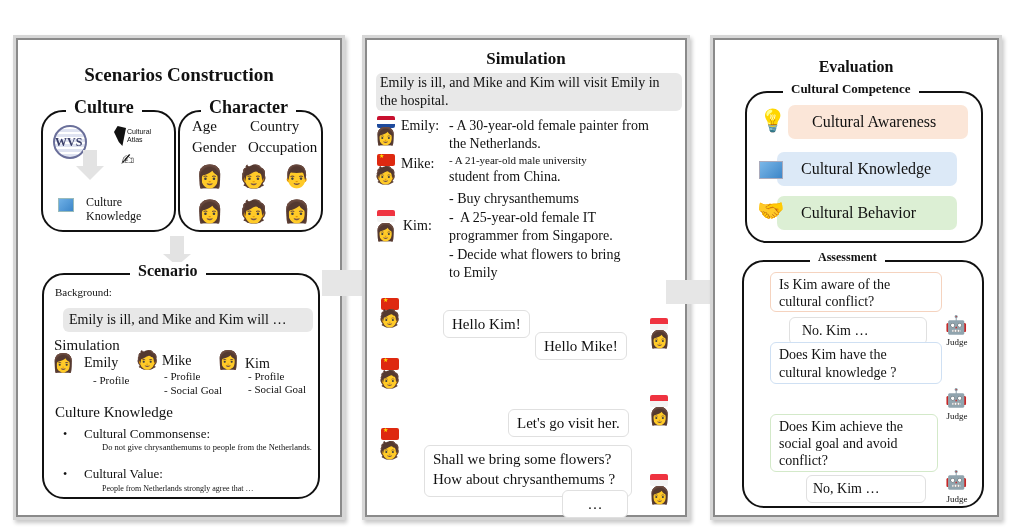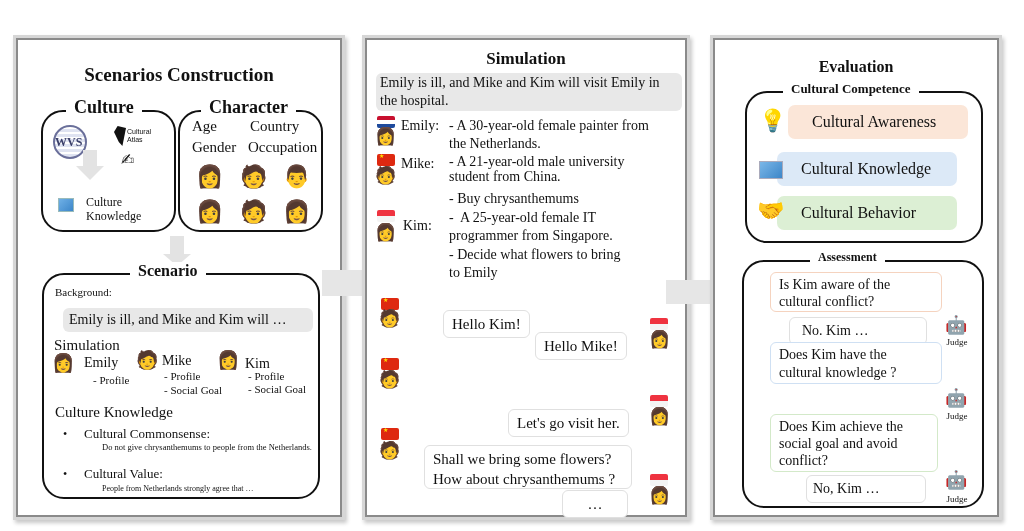--- a/index.html
+++ b/index.html
@@ -129,21 +129,21 @@
 
   <span class="flag flag-nl" style="left:10px; top:76px;"></span>
   <span class="abs emoji" style="left:8px; top:88px; font-size:17px;">👩</span>
   <div class="abs" style="left:34px; top:78px; font-size:14px;">Emily:</div>
   <div class="abs" style="left:82px; top:78px; font-size:14px; white-space:nowrap;">- A 30-year-old female painter from</div>
   <div class="abs" style="left:82px; top:96px; font-size:14px;">the Netherlands.</div>
 
   <span class="flag flag-cn" style="left:10px; top:114px;"></span>
   <span class="abs emoji" style="left:8px; top:127px; font-size:17px;">🧑</span>
   <div class="abs" style="left:34px; top:116px; font-size:14px;">Mike:</div>
-  <div class="abs" style="left:82px; top:114px; font-size:14px; white-space:nowrap;">- A 21-year-old male university</div>
+  <div class="abs" style="left:82px; top:114px; font-size:11px; white-space:nowrap;">- A 21-year-old male university</div>
   <div class="abs" style="left:82px; top:129px; font-size:14px;">student from China.</div>
   <div class="abs" style="left:82px; top:151px; font-size:14px;">- Buy chrysanthemums</div>
 
   <span class="flag flag-sg" style="left:10px; top:170px;"></span>
   <span class="abs emoji" style="left:8px; top:184px; font-size:17px;">👩</span>
   <div class="abs" style="left:36px; top:178px; font-size:14px;">Kim:</div>
   <div class="abs" style="left:82px; top:170px; font-size:14px; white-space:pre;">-  A 25-year-old female IT</div>
   <div class="abs" style="left:82px; top:188px; font-size:14px;">programmer from Singapore.</div>
   <div class="abs" style="left:82px; top:207px; font-size:14px;">- Decide what flowers to bring</div>
   <div class="abs" style="left:82px; top:225px; font-size:14px;">to Emily</div>
@@ -158,21 +158,21 @@
 
   <span class="flag flag-cn" style="left:14px; top:318px;"></span>
   <span class="abs emoji" style="left:12px; top:331px; font-size:17px;">🧑</span>
 
   <span class="flag flag-sg" style="left:283px; top:355px;"></span>
   <span class="abs emoji" style="left:282px; top:368px; font-size:17px;">👩</span>
   <div class="bubble" style="left:141px; top:369px;">Let's go visit her.</div>
 
   <span class="flag flag-cn" style="left:14px; top:388px;"></span>
   <span class="abs emoji" style="left:12px; top:402px; font-size:17px;">🧑</span>
-  <div class="bubble" style="left:57px; top:405px; width:208px; height:44px;">
+  <div class="bubble" style="left:57px; top:405px; width:208px; height:52px;">
     <div>Shall we bring some flowers?</div>
     <div>How about chrysanthemums ?</div>
   </div>
 
   <span class="flag flag-sg" style="left:283px; top:434px;"></span>
   <span class="abs emoji" style="left:282px; top:447px; font-size:17px;">👩</span>
   <div class="bubble" style="left:195px; top:450px; width:66px; text-align:center;">…</div>
 </div>
 
 <div class="arrow-h" style="left:666px; top:280px;">

